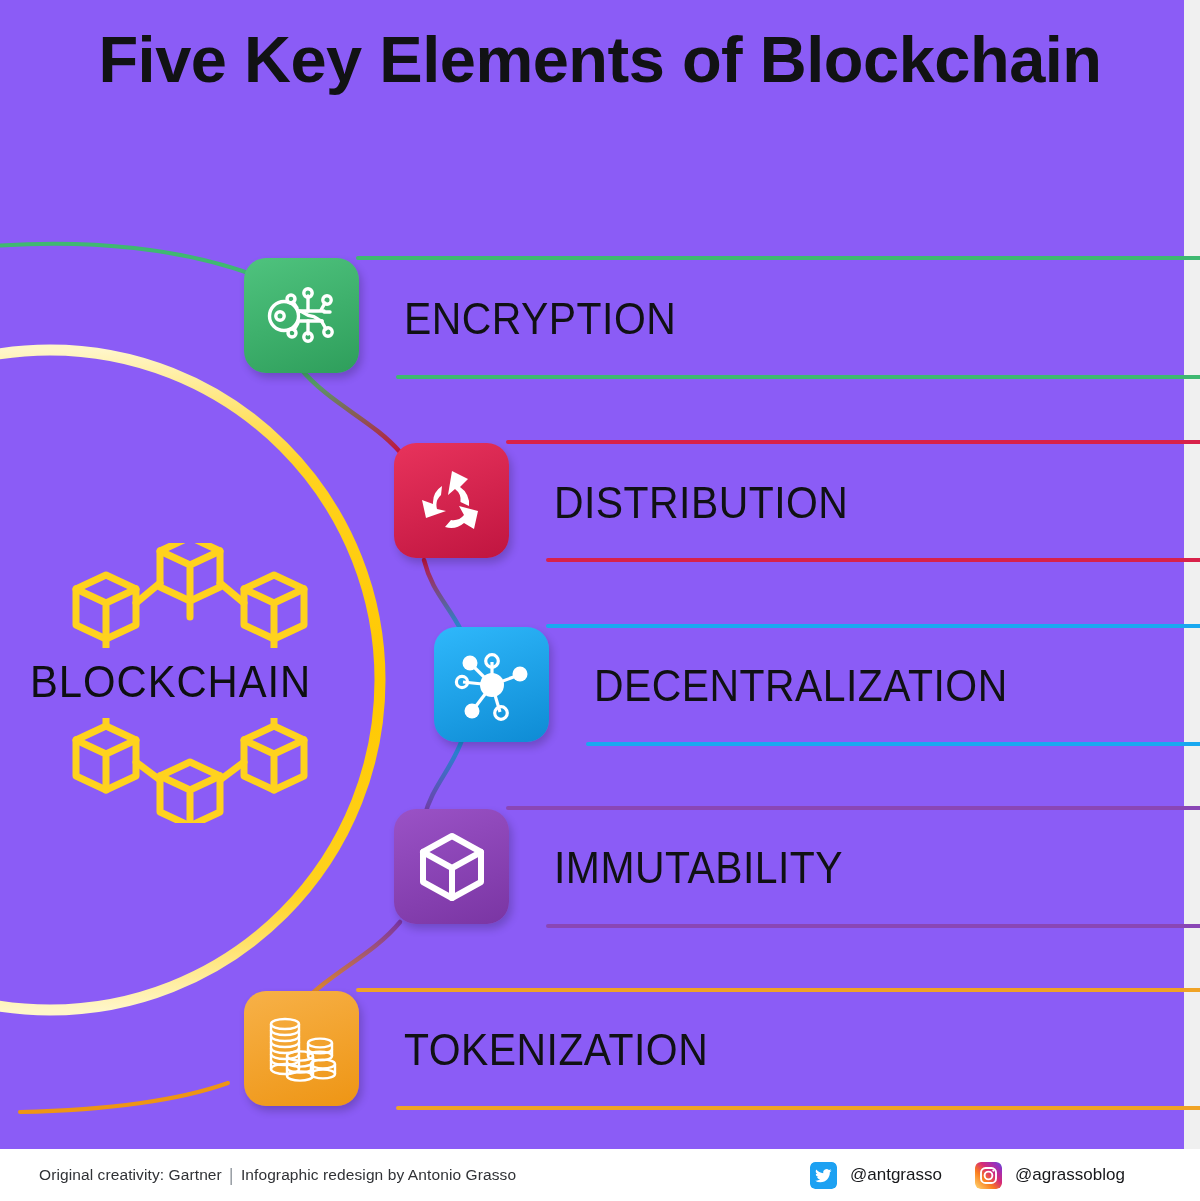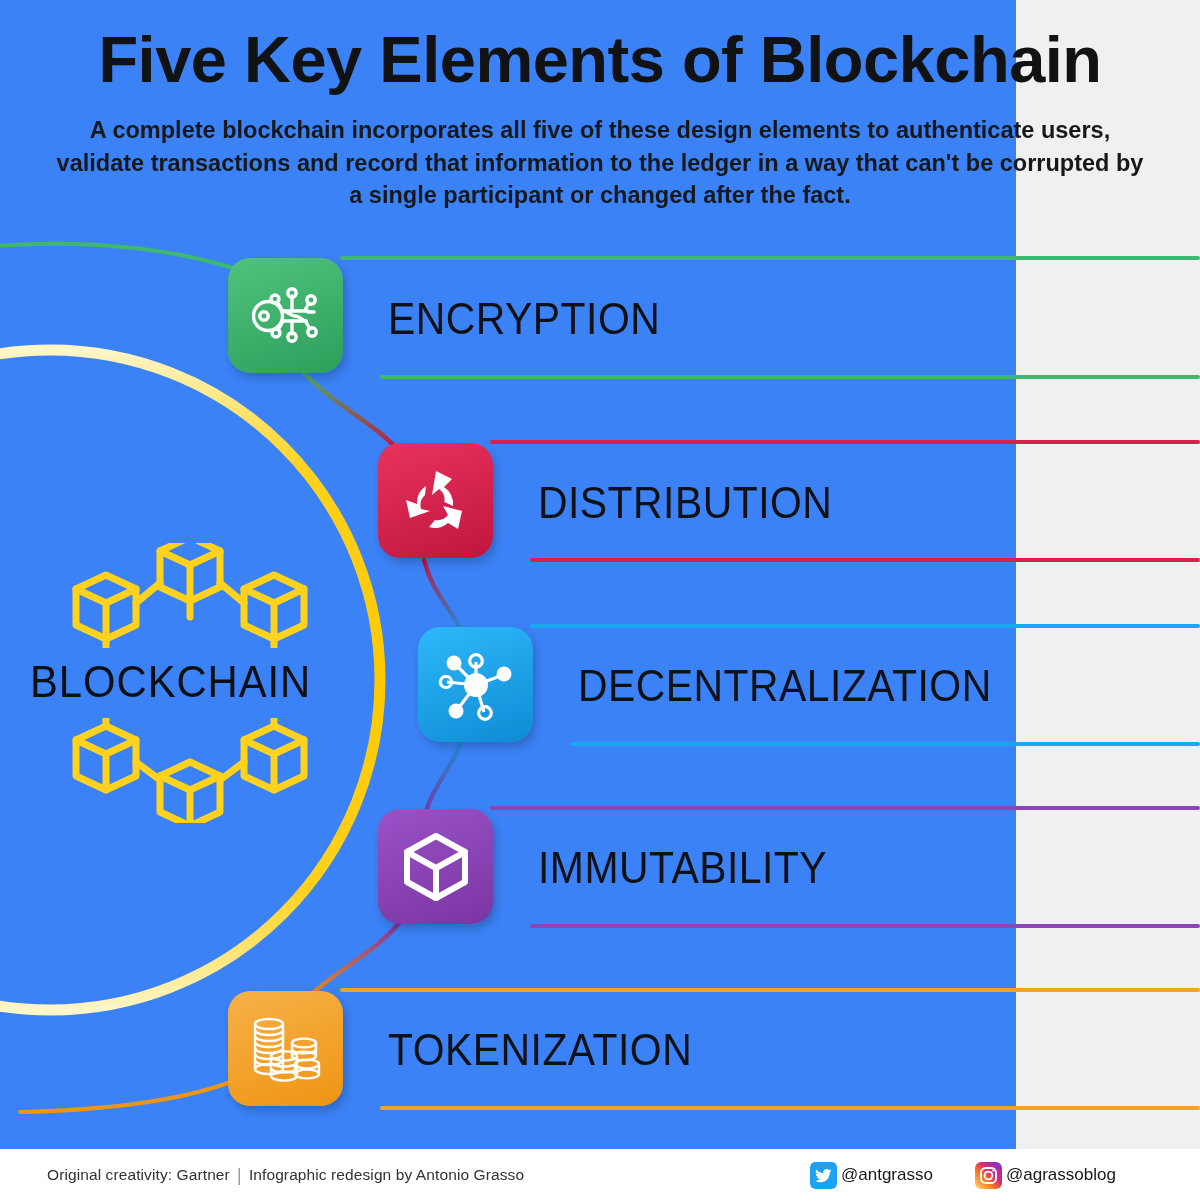--- a/index.html
+++ b/index.html
@@ -3,21 +3,21 @@
 <meta charset="utf-8">
 <style>
   html,body{margin:0;padding:0;}
   body{
     width:1200px;height:1201px;
     background:#f0f0f0;
     font-family:"Liberation Sans", sans-serif;
     overflow:hidden;
     position:relative;
   }
-  #stage{position:relative;width:1016px;height:1201px;background:#3b82f6;}
+  #stage{position:relative;width:1168px;height:1201px;background:#8b5cf6;padding-left:16px;}
 
   
   .header{position:absolute;left:0;top:0;width:1200px;text-align:center;}
   .title{
     font-size:65px;font-weight:bold;color:#111214;
     letter-spacing:-0.5px;margin:0;padding-top:26px;line-height:1.05;
     font-family:"Liberation Sans", sans-serif;
   }
   .subtitle{
     font-size:23.5px;color:#16181c;font-weight:600;
@@ -50,36 +50,35 @@
     white-space:nowrap;font-family:"Liberation Sans", sans-serif;
     transform:scaleX(0.95);transform-origin:left center;
   }
 
   
   .footer{
     position:absolute;left:0;bottom:0;width:1200px;height:52px;
     background:#ffffff;display:flex;align-items:center;
   }
   .credit{
-    position:absolute;left:47px;font-size:15.5px;color:#303236;
+    position:absolute;left:39px;font-size:15.5px;color:#303236;
     letter-spacing:.1px;white-space:nowrap;
   }
   .credit .sep{color:#9aa0a6;padding:0 7px;font-size:19px;vertical-align:-1px;}
-  .social{position:absolute;display:flex;align-items:center;gap:4px;}
+  .social{position:absolute;display:flex;align-items:center;gap:13px;}
   .social .handle{font-size:17px;color:#17181b;white-space:nowrap;}
   .sq{width:27px;height:27px;border-radius:5px;display:block;}
 </style>
 </head>
 <body>
 
 <div id="stage">
 
   <div class="header">
     <h1 class="title">Five Key Elements of Blockchain</h1>
-    <p class="subtitle">A complete blockchain incorporates all five of these design elements to authenticate users, validate transactions and record that information to the ledger in a way that can't be corrupted by a single participant or changed after the fact.</p>
   </div>
 
   <svg id="art" viewBox="0 0 1200 1201">
     <defs>
       <linearGradient id="gradRing" x1="0" y1="0" x2="0" y2="1">
         <stop offset="0" stop-color="#FFF6C9"></stop>
         <stop offset="0.18" stop-color="#FFD21E"></stop>
         <stop offset="0.5" stop-color="#FFC800"></stop>
         <stop offset="0.82" stop-color="#FFD21E"></stop>
         <stop offset="1" stop-color="#FFF6C9"></stop>

